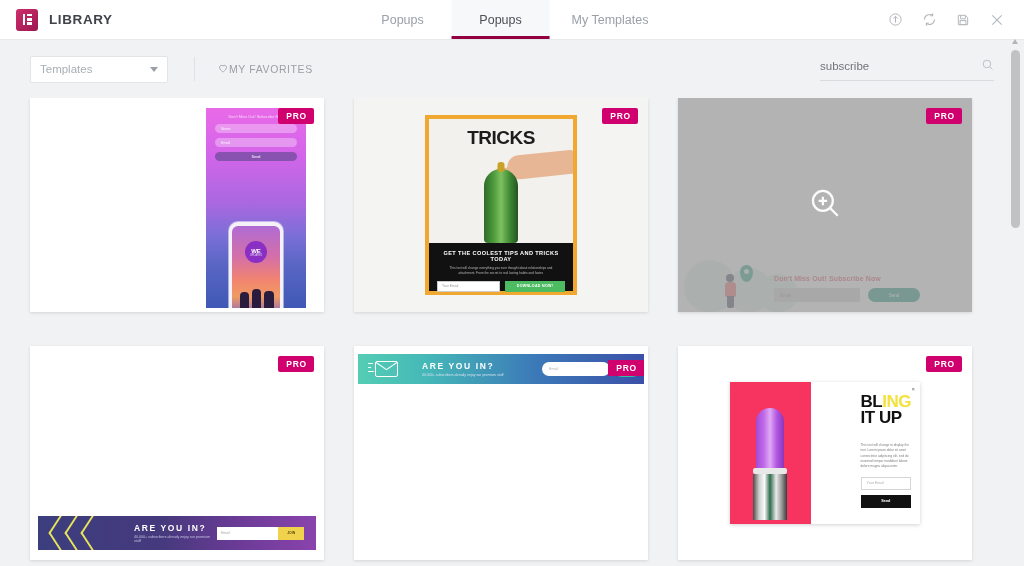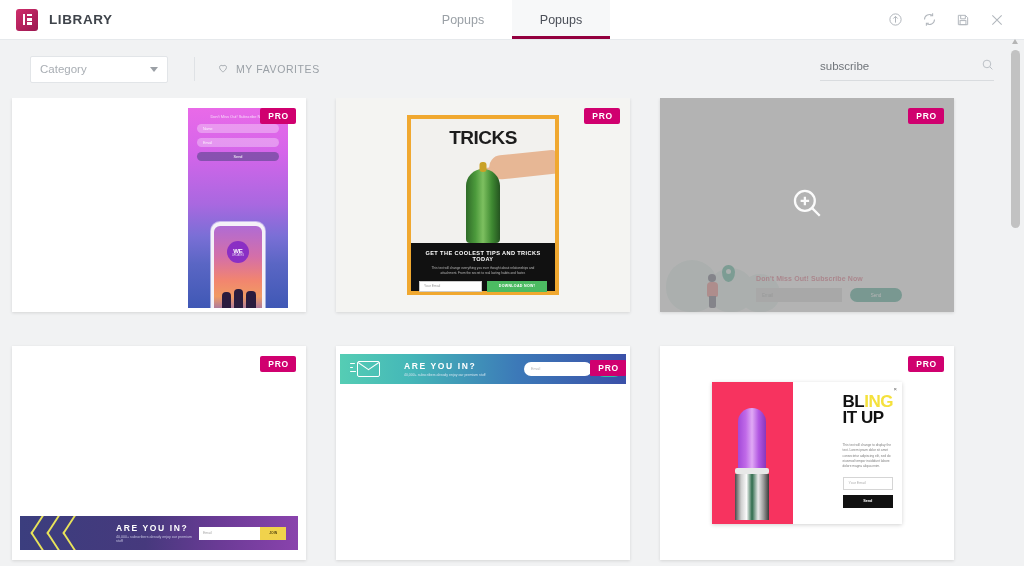--- a/index.html
+++ b/index.html
@@ -68,37 +68,37 @@
     width: 138px; height: 27px; background: #fff; border: 1px solid #e2e5e8;
     border-radius: 2px; display: flex; align-items: center; padding: 0 9px;
     font-size: 11.5px; color: #a9aeb4; cursor: pointer; position: relative;
   }
   .caret {
     margin-left: auto; width: 0; height: 0;
     border-left: 4px solid transparent; border-right: 4px solid transparent;
     border-top: 5px solid #9ba0a6;
   }
   .tb-divider { width: 1px; height: 24px; background: #dfe2e5; margin: 0 22px 0 26px; }
-  .favorites { display: flex; align-items: center; gap: 7px; cursor: pointer; }
+  .favorites { display: flex; align-items: center; cursor: pointer; }
   .favorites .lbl { font-size: 10.5px; letter-spacing: .6px; color: #9aa0a6; }
   .search-box {
     margin-left: auto; width: 174px; display: flex; align-items: center;
     border-bottom: 1px solid #d9dcdf; padding-bottom: 5px;
   }
   .search-input {
     border: none; outline: none; background: transparent;
     font-size: 11.5px; color: #70757a; width: 100%;
     font-family: "Liberation Sans", sans-serif;
   }
   .search-ico { margin-left: auto; color: #b9bec3; flex: none; }
 
   
   .grid-wrap {
     height: 468px; overflow: hidden; position: relative;
-    padding: 0 12px;
+    padding: 0 30px;
     text-decoration: underline;
   }
   .grid {
     display: grid; grid-template-columns: repeat(3, 294px);
     gap: 34px 30px;
   }
   .card {
     height: 214px; background: #fff; position: relative;
     box-shadow: 0 1px 3px rgba(0,0,0,.12); overflow: hidden; cursor: pointer;
   }
@@ -306,20 +306,23 @@
     <div class="brand-title">LIBRARY</div>
   </div>
 
   <div class="tabs">
     <div class="tab">
       <span>Popups</span>
     </div>
     <div class="tab active">
       <span>Popups</span>
     </div>
+    <div class="tab">
+      <span>My Templates</span>
+    </div>
   </div>
 
   <div class="head-actions">
     <div class="hbtn">
       <svg width="15" height="15" viewBox="0 0 24 24" fill="none" stroke="currentColor" stroke-width="1.6">
         <circle cx="12" cy="12" r="9"></circle>
           <path d="M12 17V7"></path>
           <path d="M8.5 10.5L12 7l3.5 3.5"></path>
       </svg>
     </div>
@@ -341,21 +344,21 @@
     <div class="hbtn">
       <svg width="16" height="16" viewBox="0 0 24 24" fill="none" stroke="currentColor" stroke-width="1.6">
         <path d="M5 5l14 14M19 5L5 19"></path>
       </svg>
     </div>
   </div>
 </div>
 
 <div class="toolbar">
   <div class="category-select">
-    <span>Category</span>
+    <span>Templates</span>
     <span class="caret"></span>
   </div>
   <div class="tb-divider"></div>
   <div class="favorites">
     <span>
       <svg width="12" height="12" viewBox="0 0 24 24" fill="none" stroke="#a2a7ad" stroke-width="1.8">
         <path d="M12 20s-7-4.7-7-9.3A4 4 0 0 1 12 8a4 4 0 0 1 7 2.7C19 15.3 12 20 12 20z"></path>
       </svg>
     </span>
     <span class="lbl">MY FAVORITES</span>

